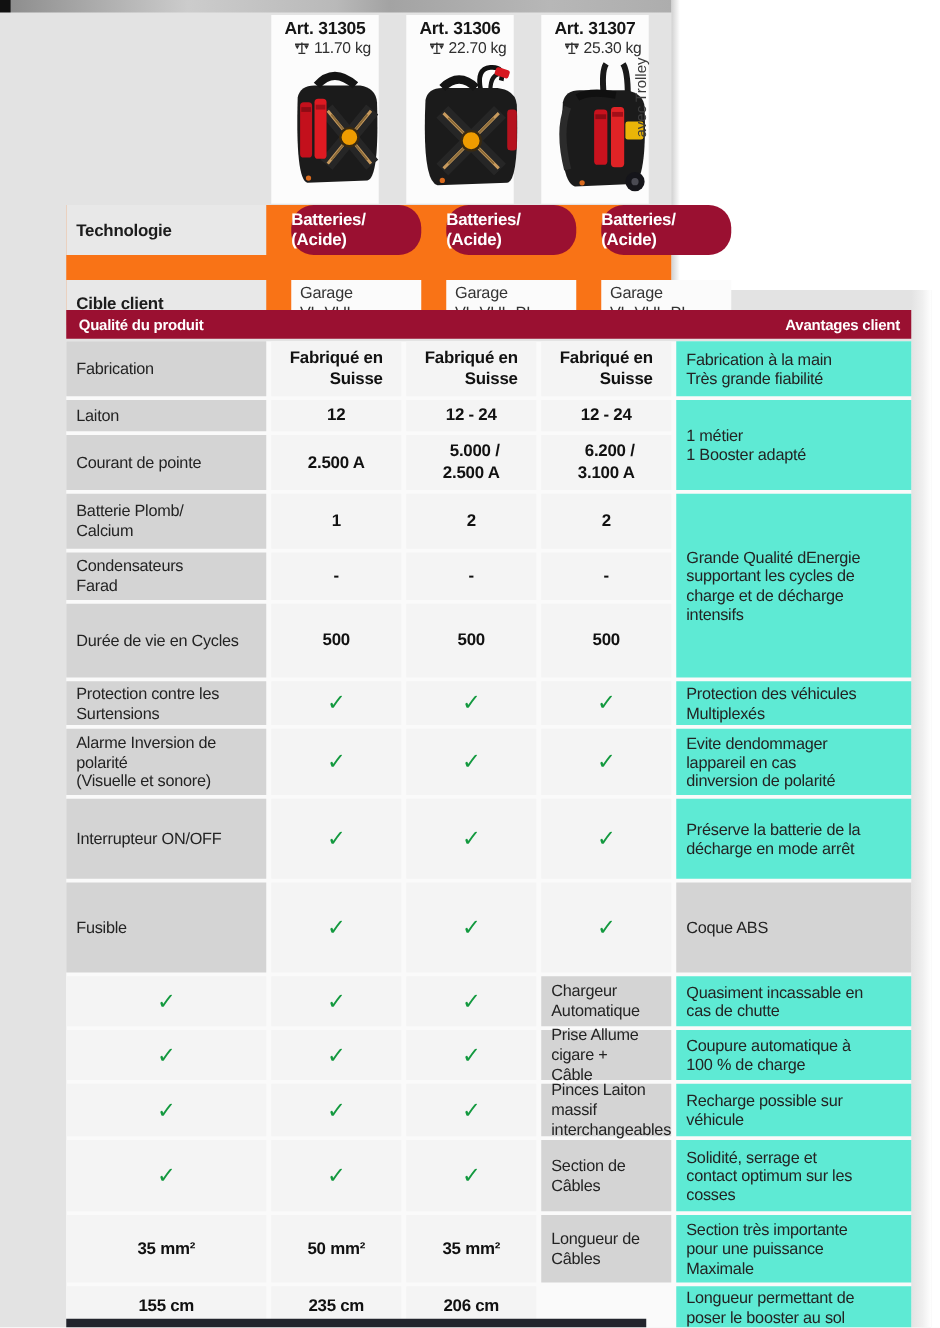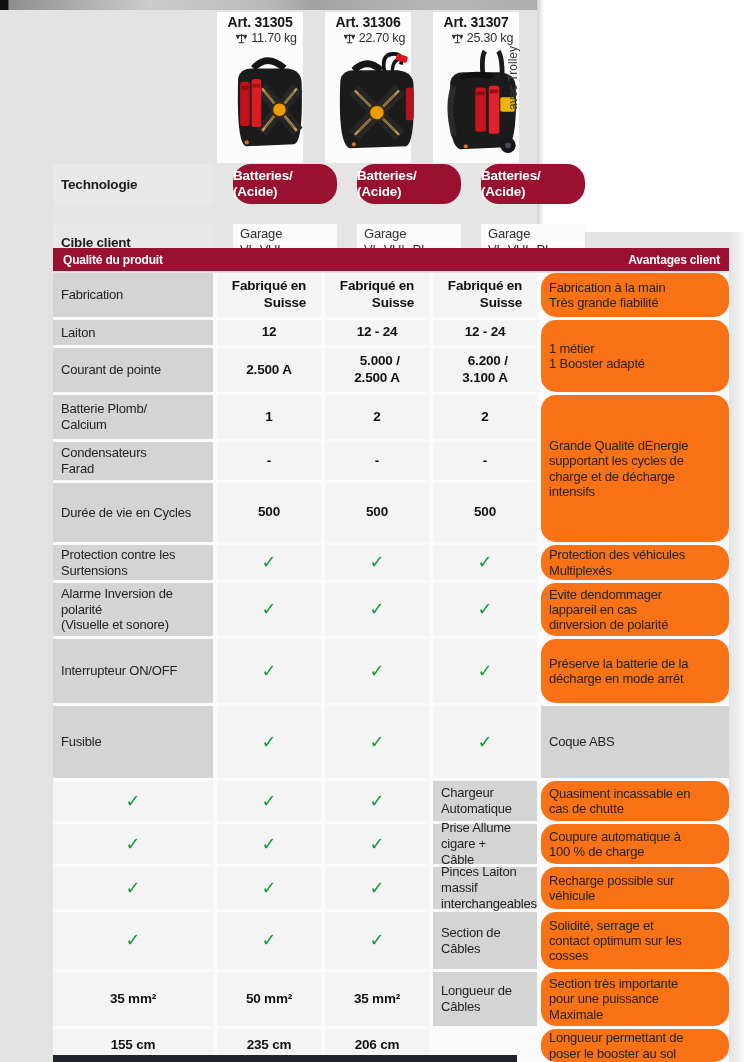--- a/index.html
+++ b/index.html
@@ -26,21 +26,21 @@
   .pbox .art{margin-top:2px;text-align:center;font-weight:bold;font-size:14px;color:#161616;}
   .pbox .wline{display:flex;align-items:center;justify-content:center;gap:3px;
     font-size:12.5px;color:#2f2f2f;margin-top:1px;margin-left:12px;}
   .pbox svg.photo{display:block;margin:2px auto 0;}
   .trolley-note{position:absolute;right:-1px;top:34px;writing-mode:vertical-rl;
     transform:rotate(180deg);font-size:12px;color:#3c3c3c;letter-spacing:0;}
 
   
   .ttable{left:53px;top:164px;width:484px;display:grid;z-index:2;
     grid-template-columns:160px 104px 104px 104px;
-    grid-template-rows:40px 36px;column-gap:4px;row-gap:3px;background:#e5e5e5;gap:20px;}
+    grid-template-rows:40px 36px;column-gap:4px;row-gap:3px;background:#f97316;gap:20px;}
   .tlab{background:#e8e8e8;display:flex;align-items:center;padding-left:8px;
     font-weight:bold;font-size:13.5px;color:#1c1c1c;}
   .tech{background:#9a1031;color:#ffffff;font-weight:bold;font-size:13.5px;
     display:flex;align-items:center;padding-left:0;white-space:pre-line;line-height:1.2;border-radius:18px;}
   .cib{background:#fbfbfb;color:#333;font-size:13px;display:flex;align-items:center;
     padding-left:7px;white-space:pre-line;line-height:1.2;}
 
   
   .secbar{left:53px;top:248px;width:676px;height:23px;background:#9a1031;color:#fff;
     display:flex;align-items:center;font-weight:bold;font-size:12px;z-index:2;}
@@ -50,22 +50,22 @@
   
   .mtable{left:53px;top:273px;width:676px;display:grid;z-index:2;
     grid-template-columns:160px 104px 104px 104px 188px;
     grid-template-rows:44px 25px 44px 44px 38px 59px 35px 53px 64px 72px 40px 40px 42px 57px 54px 33px;
     column-gap:4px;row-gap:3px;background:#fafafa;}
   .lab{background:#d4d4d4;display:flex;align-items:center;padding-left:8px;
     font-size:13px;color:#232323;white-space:pre-line;line-height:1.22;}
   .val{background:#f4f4f4;display:flex;align-items:center;justify-content:center;
     font-weight:bold;font-size:13.5px;color:#111;white-space:pre-line;text-align:right;line-height:1.25;}
   .val.check{color:#13993f;font-size:18px;font-weight:normal;}
-  .adv{background:#f97316;display:flex;align-items:center;padding:4px 8px;
-    font-size:13px;color:#232323;white-space:pre-line;line-height:1.18;overflow:hidden;border-radius:15px;}
+  .adv{background:#5eead4;display:flex;align-items:center;padding:4px 8px;
+    font-size:13px;color:#232323;white-space:pre-line;line-height:1.18;overflow:hidden;}
 
   svg{display:block;}
 </style>
 </head>
 <body>
 
 <div class="abs bg-top"></div>
 <div class="abs bg-bottom"></div>
 <div class="abs bg-fade-right"></div>
 <div class="abs edge-shadow-top"></div>

